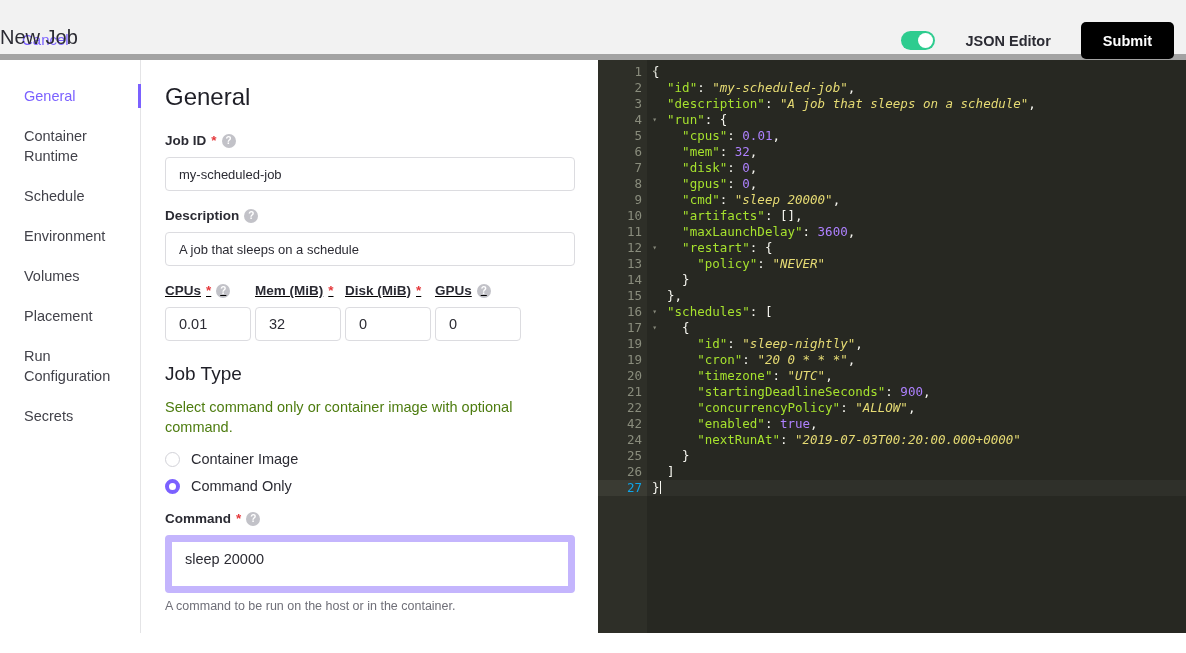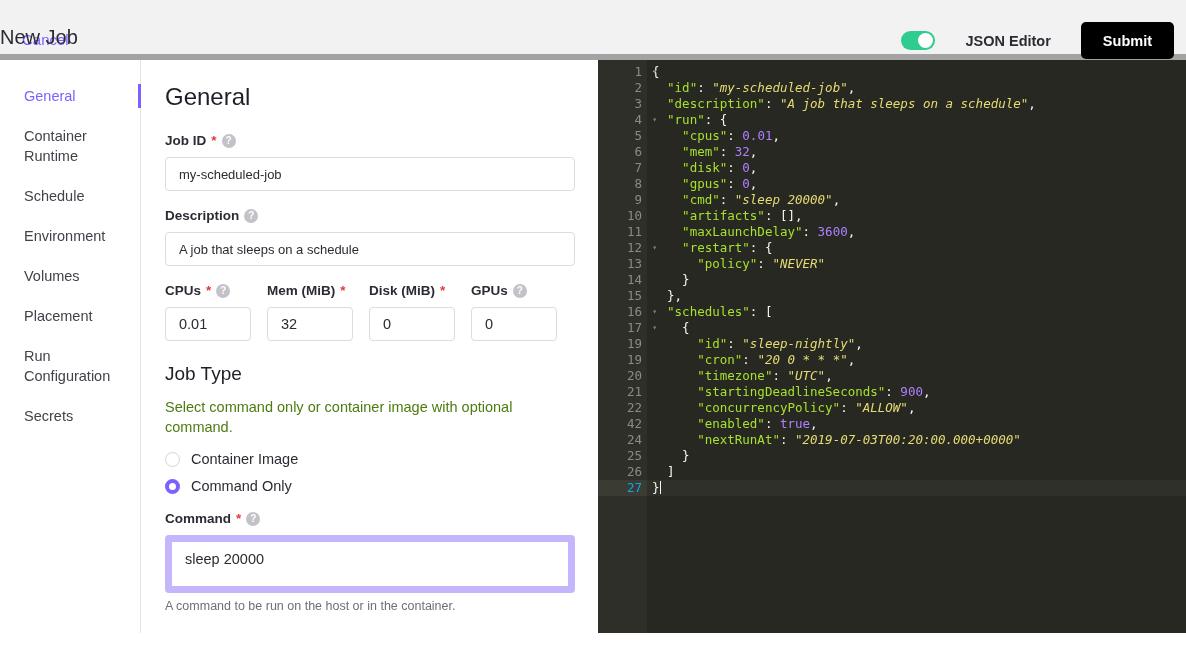--- a/index.html
+++ b/index.html
@@ -169,21 +169,21 @@
     height: 34px;
     border: 1px solid #dcdce0;
     border-radius: 4px;
     padding: 0 13px;
     font-size: 13px;
     color: #2b2b33;
     font-family: "Liberation Sans", sans-serif;
     background: #fff;
     outline: none;
   }
-  .row { display: flex; gap: 16px; margin-bottom: 20px; }
+  .row { display: flex; gap: 4px; margin-bottom: 20px; text-decoration: underline; }
   .row .field { margin-bottom: 0; }
   .num-input {
     width: 86px;
     height: 34px;
     border: 1px solid #dcdce0;
     border-radius: 4px;
     padding: 0 13px;
     font-size: 14.5px;
     color: #2b2b33;
     font-family: "Liberation Sans", sans-serif;

